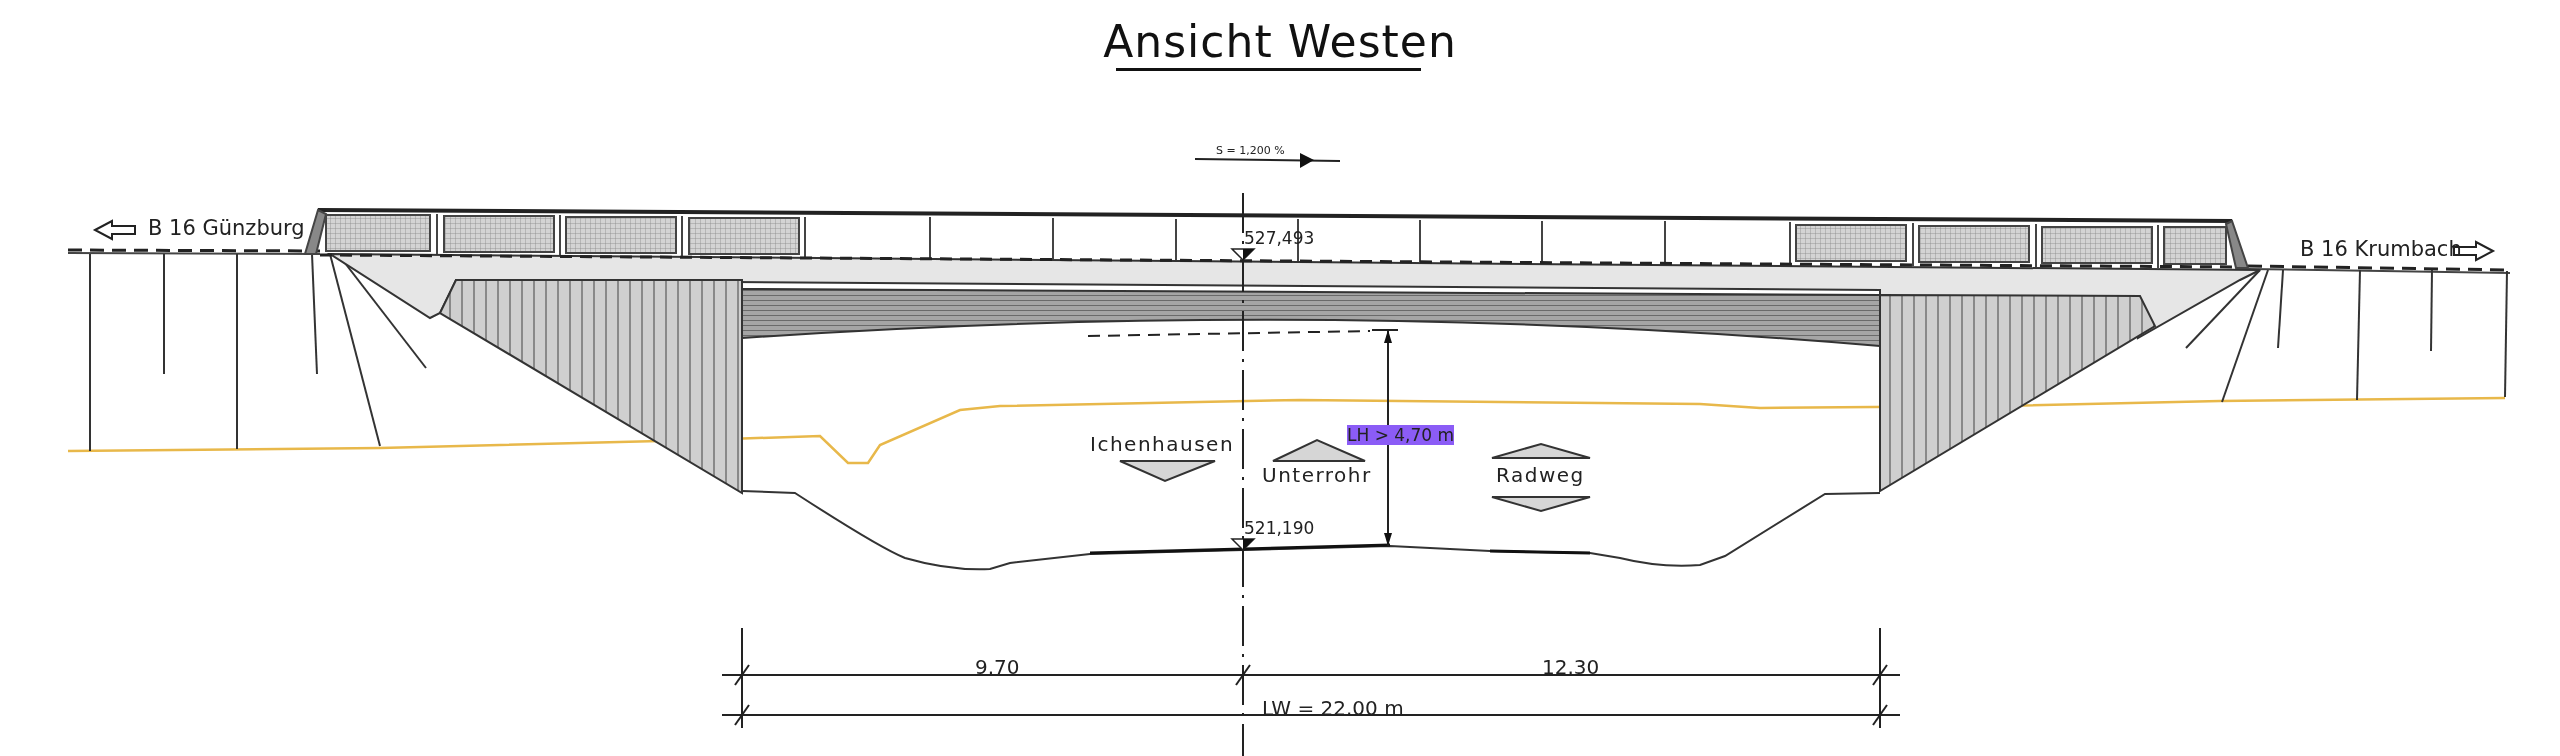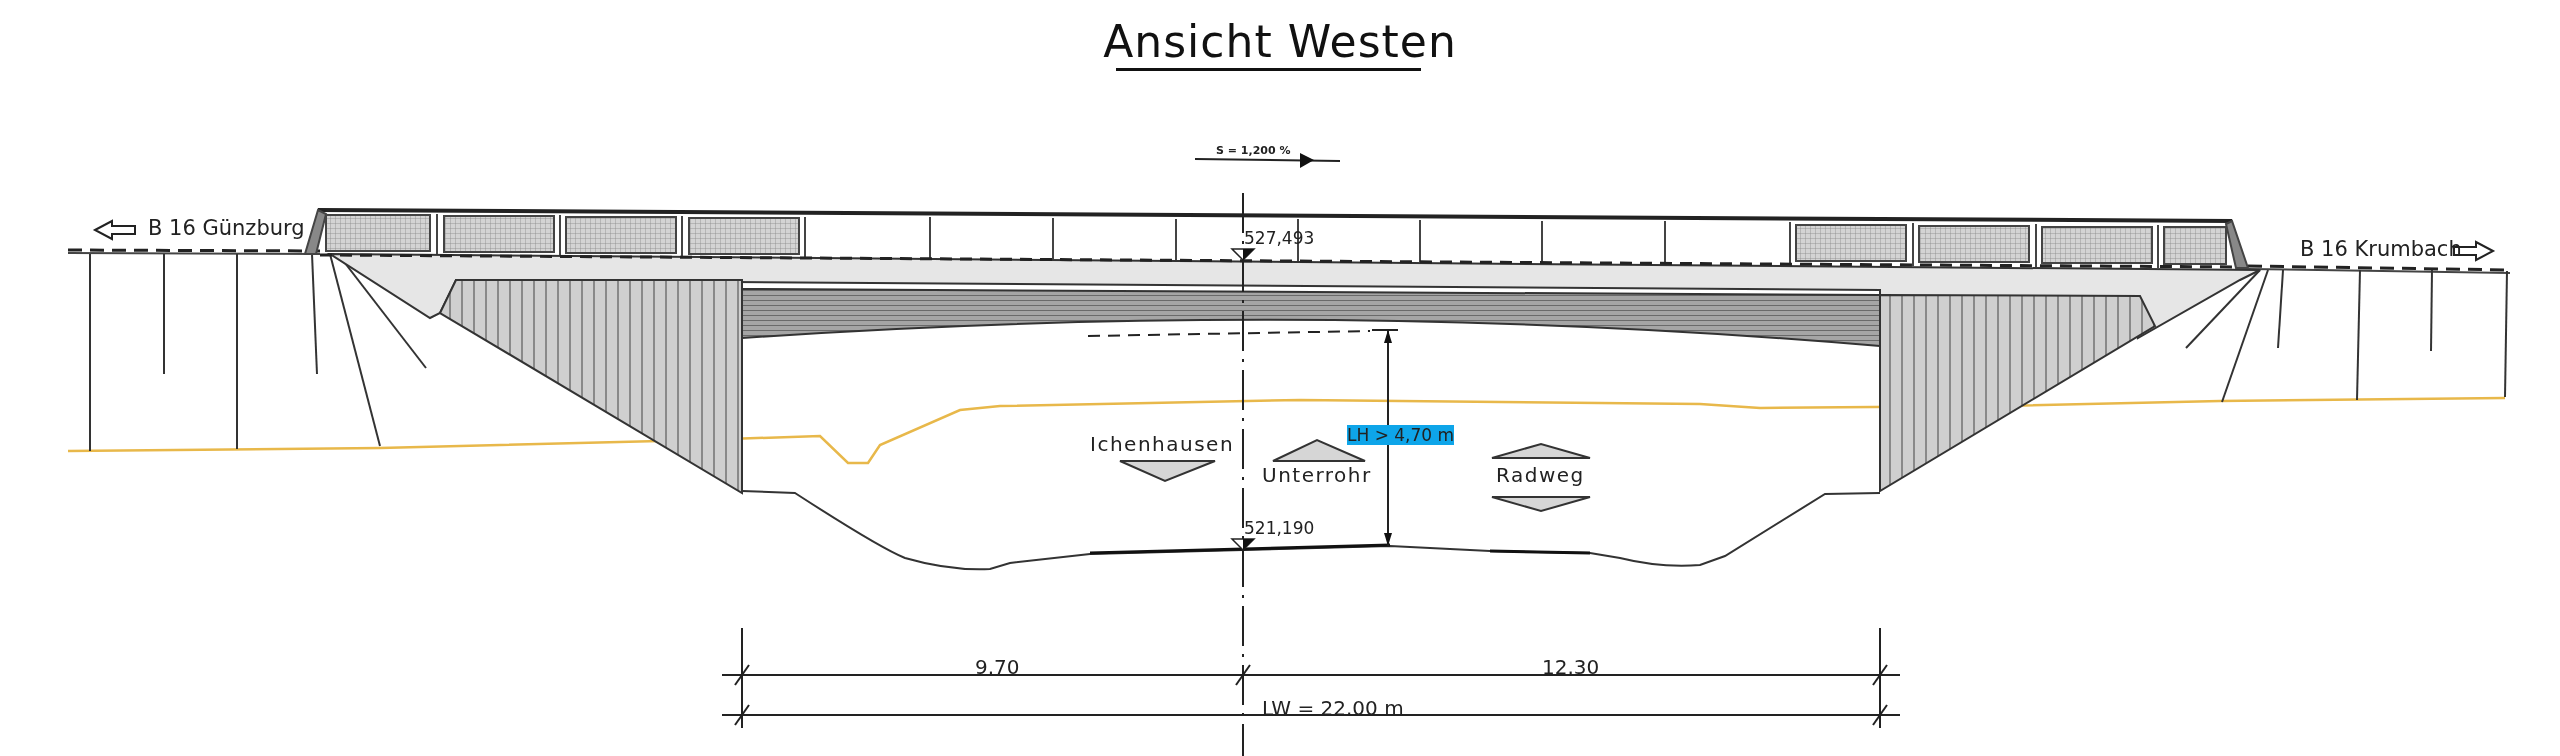--- a/index.html
+++ b/index.html
@@ -4,21 +4,21 @@
 <style>
   html,body{margin:0;padding:0;background:#ffffff;}
   body{width:2560px;height:756px;overflow:hidden;position:relative;font-family:"DejaVu Sans",sans-serif;}
   #drawing{position:absolute;left:0;top:8px;width:2560px;height:756px;}
   .title{position:absolute;left:1050px;top:8px;width:460px;text-align:center;font-family:"DejaVu Sans",sans-serif;font-size:44px;color:#111;letter-spacing:1px;}
   .title-underline{position:absolute;left:1116px;top:60px;width:305px;height:3px;background:#111;}
   .scale{position:absolute;left:1050px;top:68px;width:460px;text-align:center;font-size:24px;color:#222;letter-spacing:1px;}
   .lbl{position:absolute;white-space:nowrap;color:#222;font-family:"DejaVu Sans",sans-serif;}
   .road-label{font-size:21px;}
   .small{font-size:17px;}
-  .tiny{font-size:11px;font-weight:bold;}
+  .tiny{font-size:11px;}
   .place{font-size:20px;letter-spacing:1.5px;}
   .dim{font-size:20px;}
 </style>
 </head>
 <body>
 
 <div id="drawing">
   <svg width="2560" height="756" viewBox="0 0 2560 756" xmlns="http://www.w3.org/2000/svg">
     <defs>
       <pattern id="mesh" width="5" height="5" patternUnits="userSpaceOnUse">
@@ -176,21 +176,21 @@
   <div class="title">Ansicht Westen</div>
   <div class="title-underline"></div>
 
   <div class="lbl tiny" style="left:1216px;top:136px;">S = 1,200 %</div>
 
   <div class="lbl road-label" style="left:148px;top:208px;">B 16 Günzburg</div>
   <div class="lbl road-label" style="left:2300px;top:229px;">B 16 Krumbach</div>
 
   <div class="lbl small" style="left:1244px;top:220px;">527,493</div>
   <div class="lbl small" style="left:1244px;top:510px;">521,190</div>
-  <div class="lbl small" style="left:1347px;top:417px;background:#0ea5e9;">LH &gt; 4,70 m</div>
+  <div class="lbl small" style="left:1347px;top:417px;background:#8b5cf6;">LH &gt; 4,70 m</div>
 
   <div class="lbl place" style="left:1090px;top:424px;">Ichenhausen</div>
   <div class="lbl place" style="left:1262px;top:455px;">Unterrohr</div>
   <div class="lbl place" style="left:1496px;top:455px;">Radweg</div>
 
   <div class="lbl dim" style="left:975px;top:647px;">9.70</div>
   <div class="lbl dim" style="left:1542px;top:647px;">12.30</div>
   <div class="lbl dim" style="left:1262px;top:688px;">LW = 22.00 m</div>
 </div>
 

